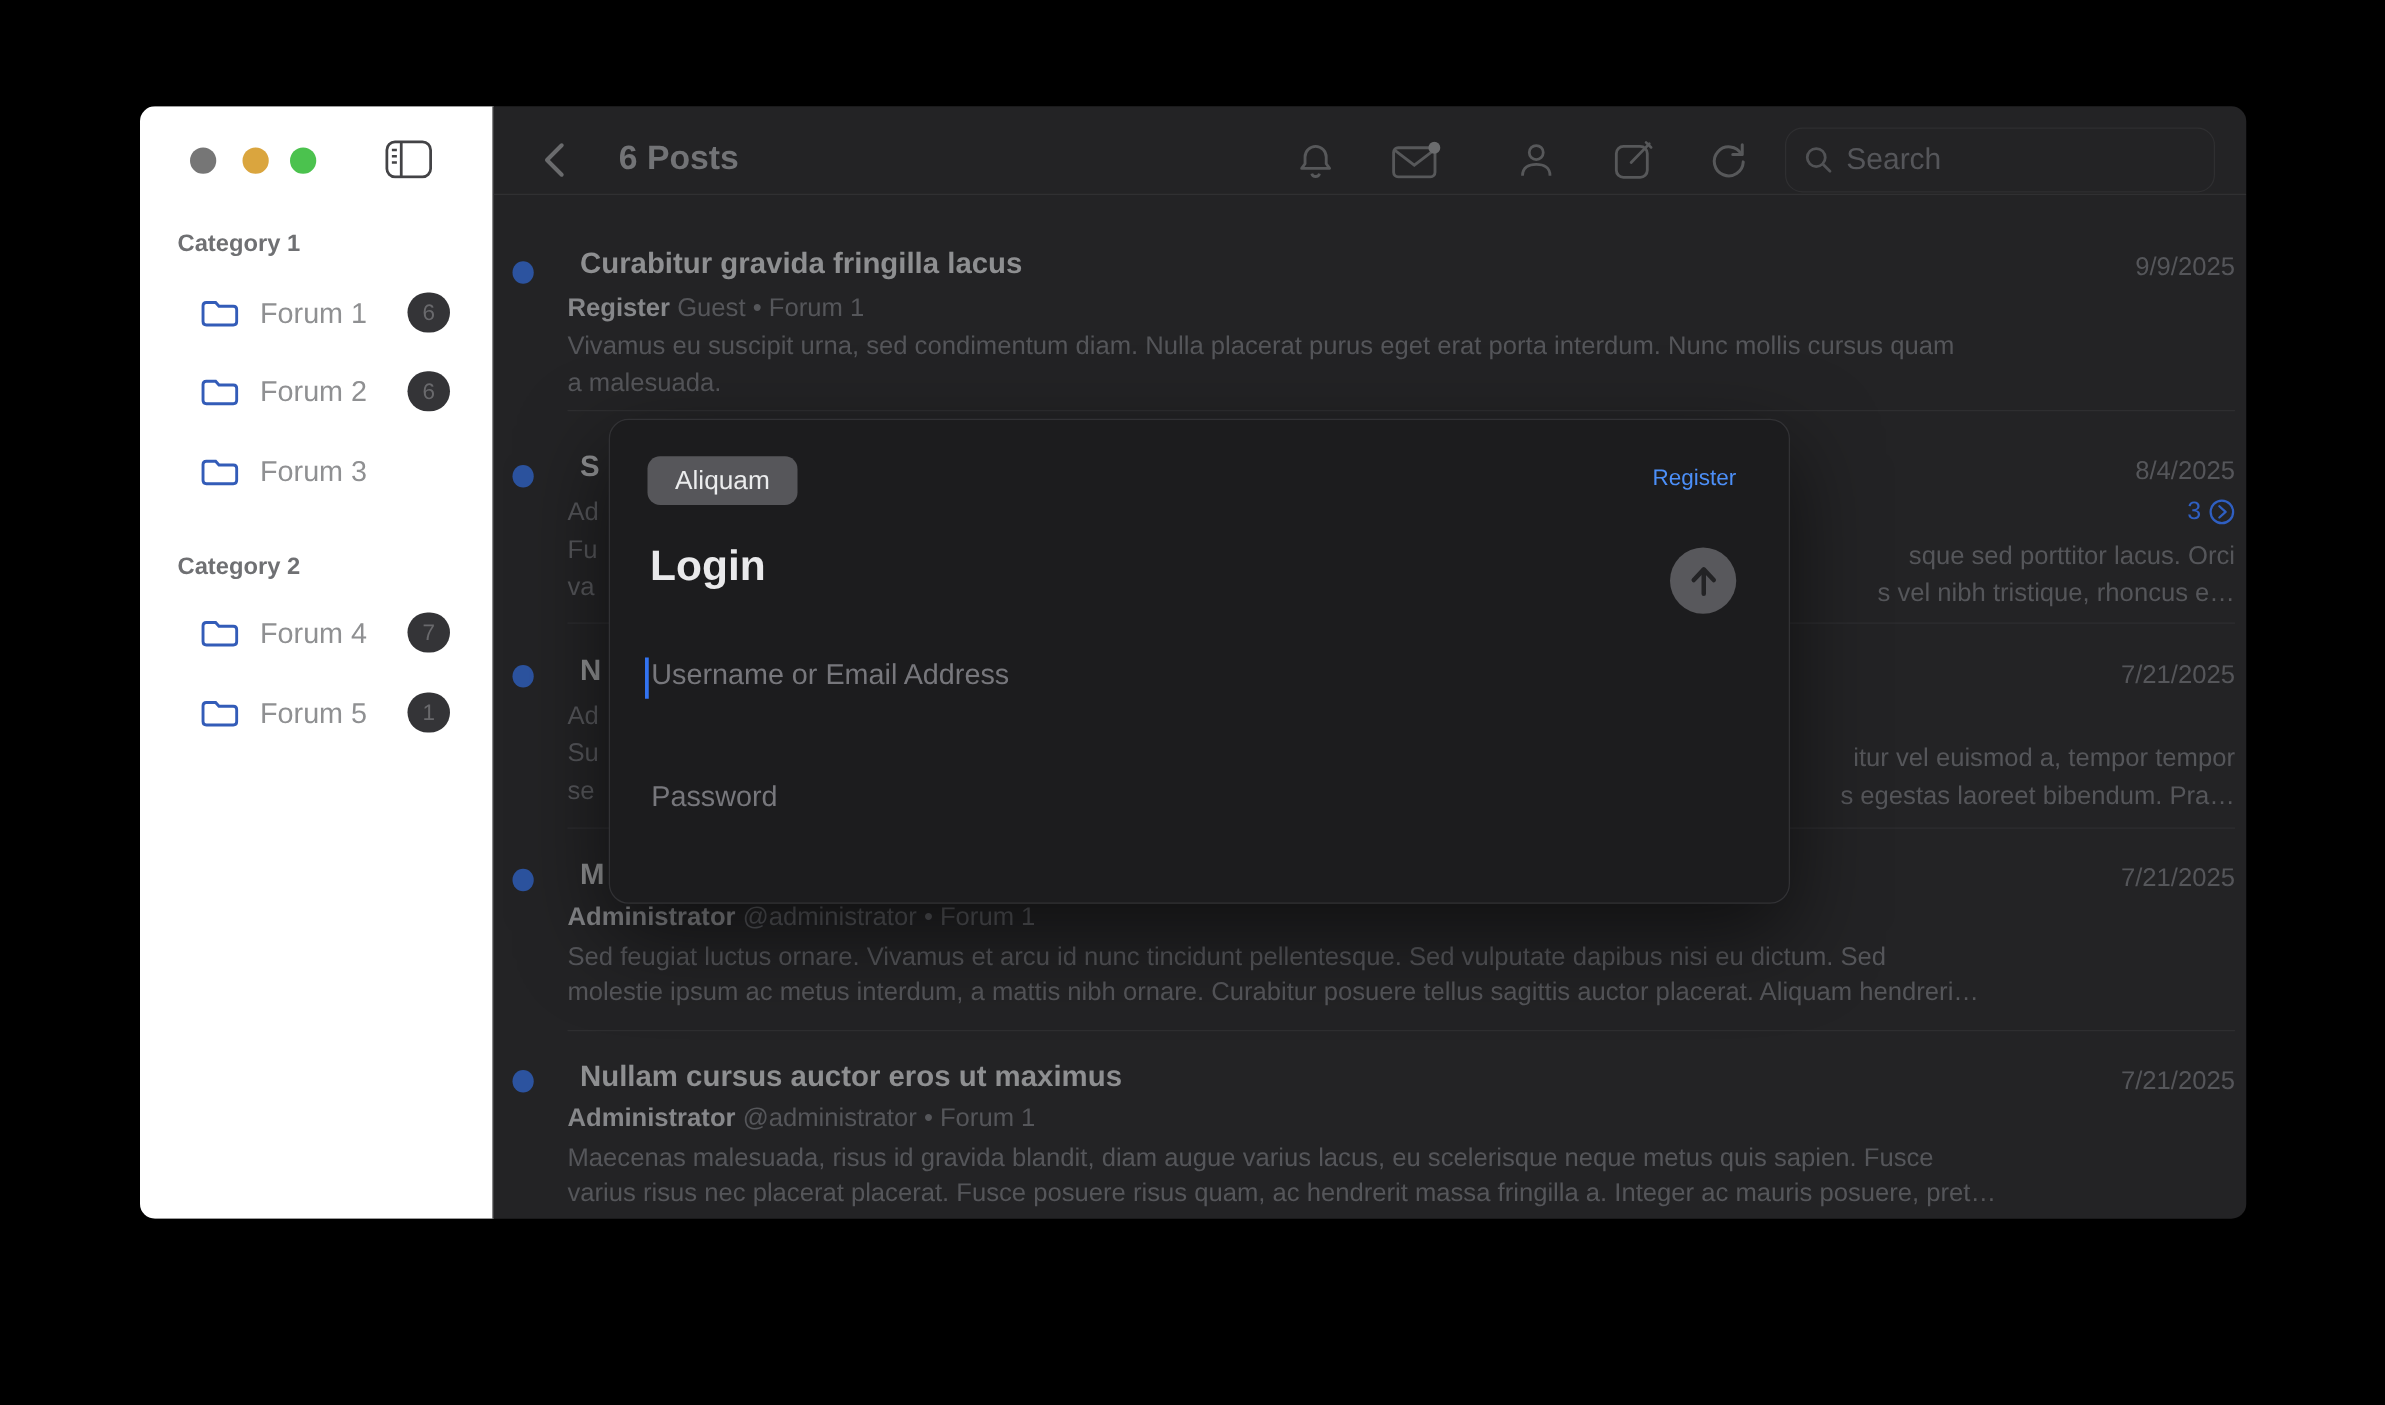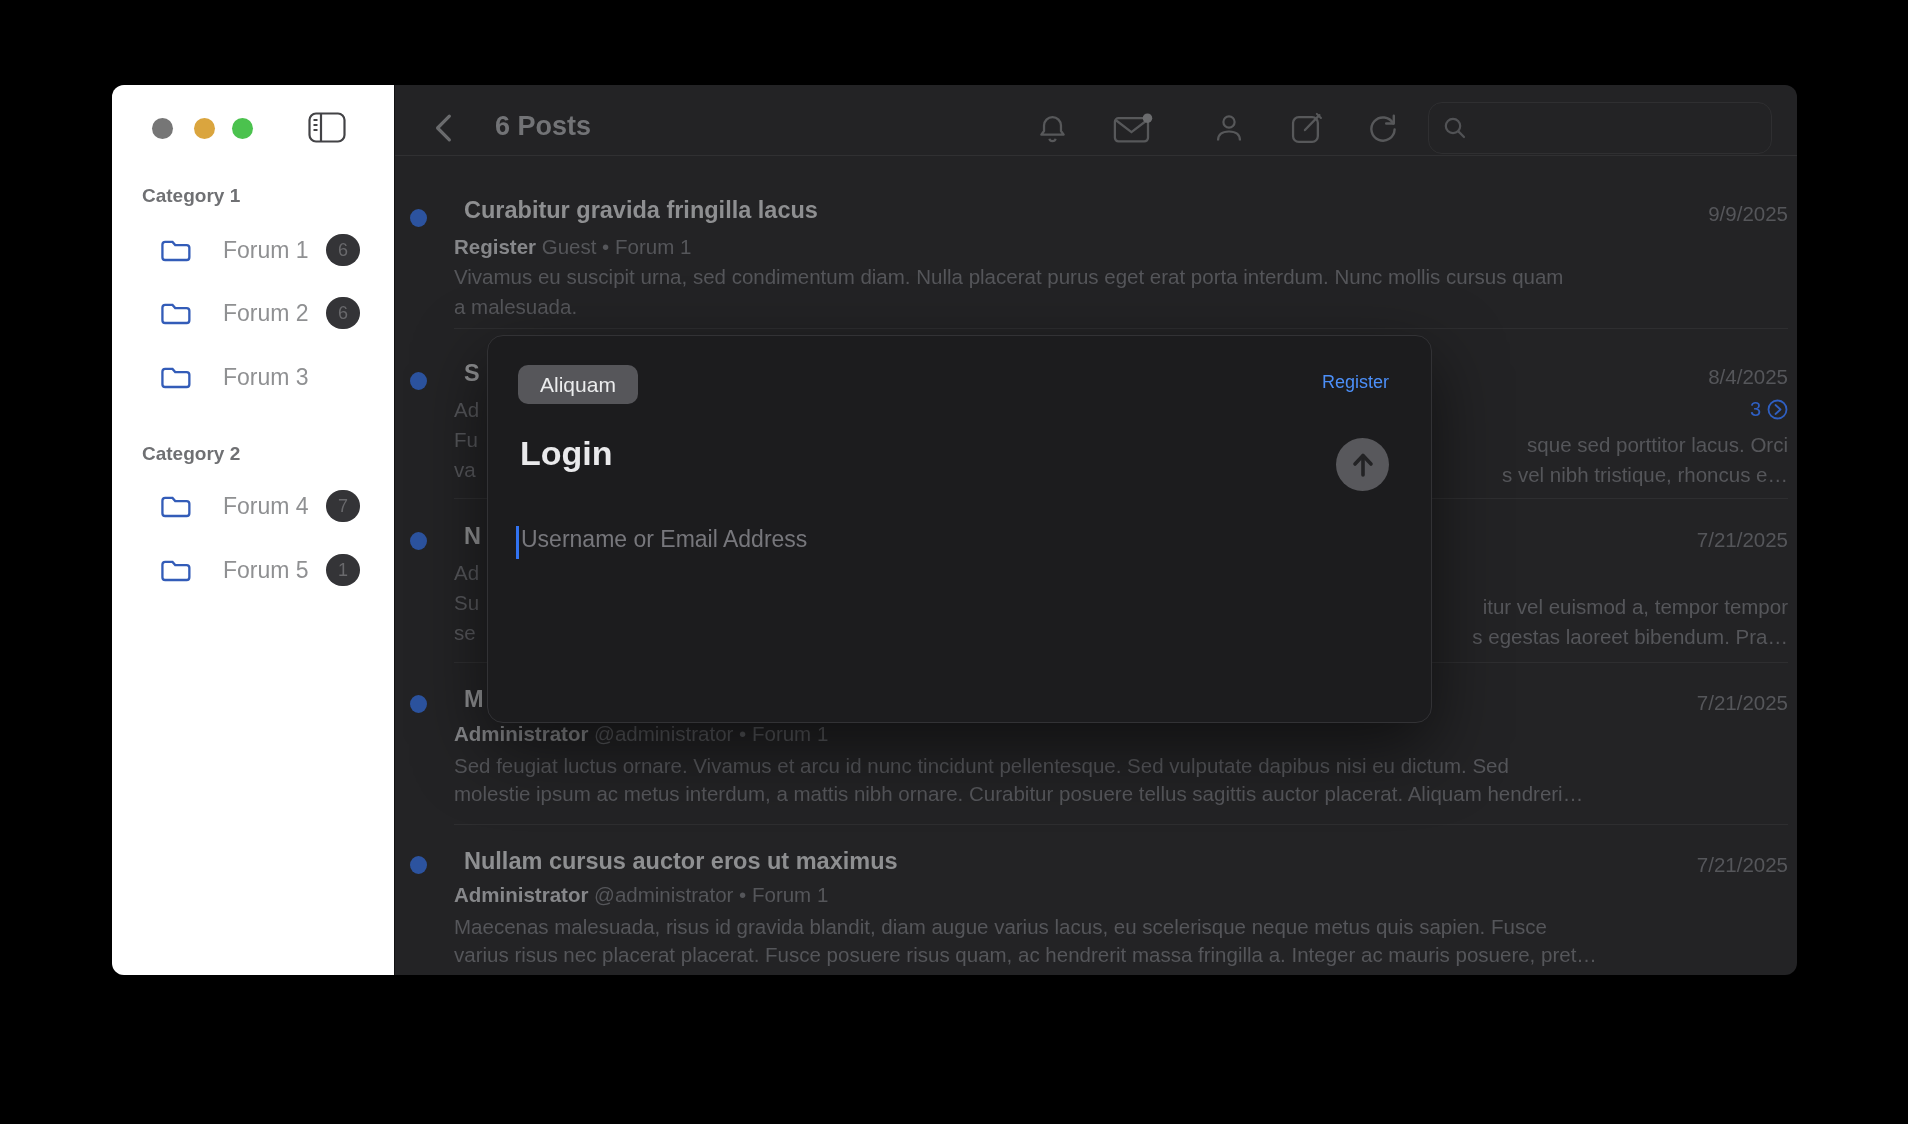--- a/index.html
+++ b/index.html
@@ -19,21 +19,21 @@
   .light.min   { left:82px;  background:#daa53e; }
   .light.max   { left:120px; background:#4bc24e; }
   .sidebar-toggle { position:absolute; left:196px; top:27px; width:38px; height:31px;
              background:none; border:none; cursor:default; }
   .sb-section { position:absolute; left:30px; font-size:19px; font-weight:700; color:#6f7073; }
   .sb-sec1 { top:100px; } .sb-sec2 { top:358px; }
   .sb-row { position:absolute; left:48px; width:200px; height:42px;
             display:flex; align-items:center; }
   .sb-r1 { top:144px; } .sb-r2 { top:207px; } .sb-r3 { top:271px; }
   .sb-r4 { top:400px; } .sb-r5 { top:464px; }
-  .sb-label { margin-left:32px; font-size:23px; color:#8f9092; }
+  .sb-label { margin-left:17px; font-size:23px; color:#8f9092; }
   .sb-badge { position:absolute; right:0; min-width:34px; height:32px; padding:0 8px;
               background:#343437; color:#69696c; border-radius:17px; font-size:18px;
               display:flex; align-items:center; justify-content:center; }
 
   
   .main { position:absolute; left:283px; top:0; width:1402px; height:890px; }
   .hdr-divider { position:absolute; left:0; top:70px; width:1402px; height:1px; background:#303032; }
   .back-btn { position:absolute; left:38px; top:26px; width:30px; height:34px;
               background:none; border:none; cursor:default; }
   .page-title { position:absolute; left:100px; top:26px; font-size:27px; font-weight:700; color:#727376; }
@@ -216,20 +216,21 @@
         </span>
       </button>
 
       <div class="search-field">
         <span>
           <svg width="24" height="24" viewBox="0 0 24 24" fill="none" stroke="#515255" stroke-width="2.2" stroke-linecap="round">
             <circle cx="10" cy="10" r="7.2"></circle>
             <line x1="15.4" y1="15.4" x2="21" y2="21"></line>
           </svg>
         </span>
+        <input class="search-input" type="text" placeholder="Search" style="">
       </div>
       <div class="hdr-divider"></div>
     </div>
 
     <div>
       <span class="dot" style="top:124px"></span>
       <div class="p-title" style="top:112px">Curabitur gravida fringilla lacus</div>
       <div class="p-meta" style="top:150px">
         <b>Register</b>
         <span>Guest • Forum 1</span>
@@ -306,14 +307,15 @@
     <button class="submit-btn">
       <span>
         <svg width="30" height="32" viewBox="0 0 30 32" fill="none" stroke="#232325" stroke-width="3.6" stroke-linecap="round" stroke-linejoin="round">
           <line x1="15" y1="7" x2="15" y2="26"></line>
           <polyline points="7,15 15,6.5 23,15"></polyline>
         </svg>
       </span>
     </button>
     <span class="caret"></span>
     <input class="m-input username-input" type="text" placeholder="Username or Email Address" style="">
+    <input class="m-input password-input" type="text" placeholder="Password" style="">
   </div>
 </div>
 
 </body></html>

